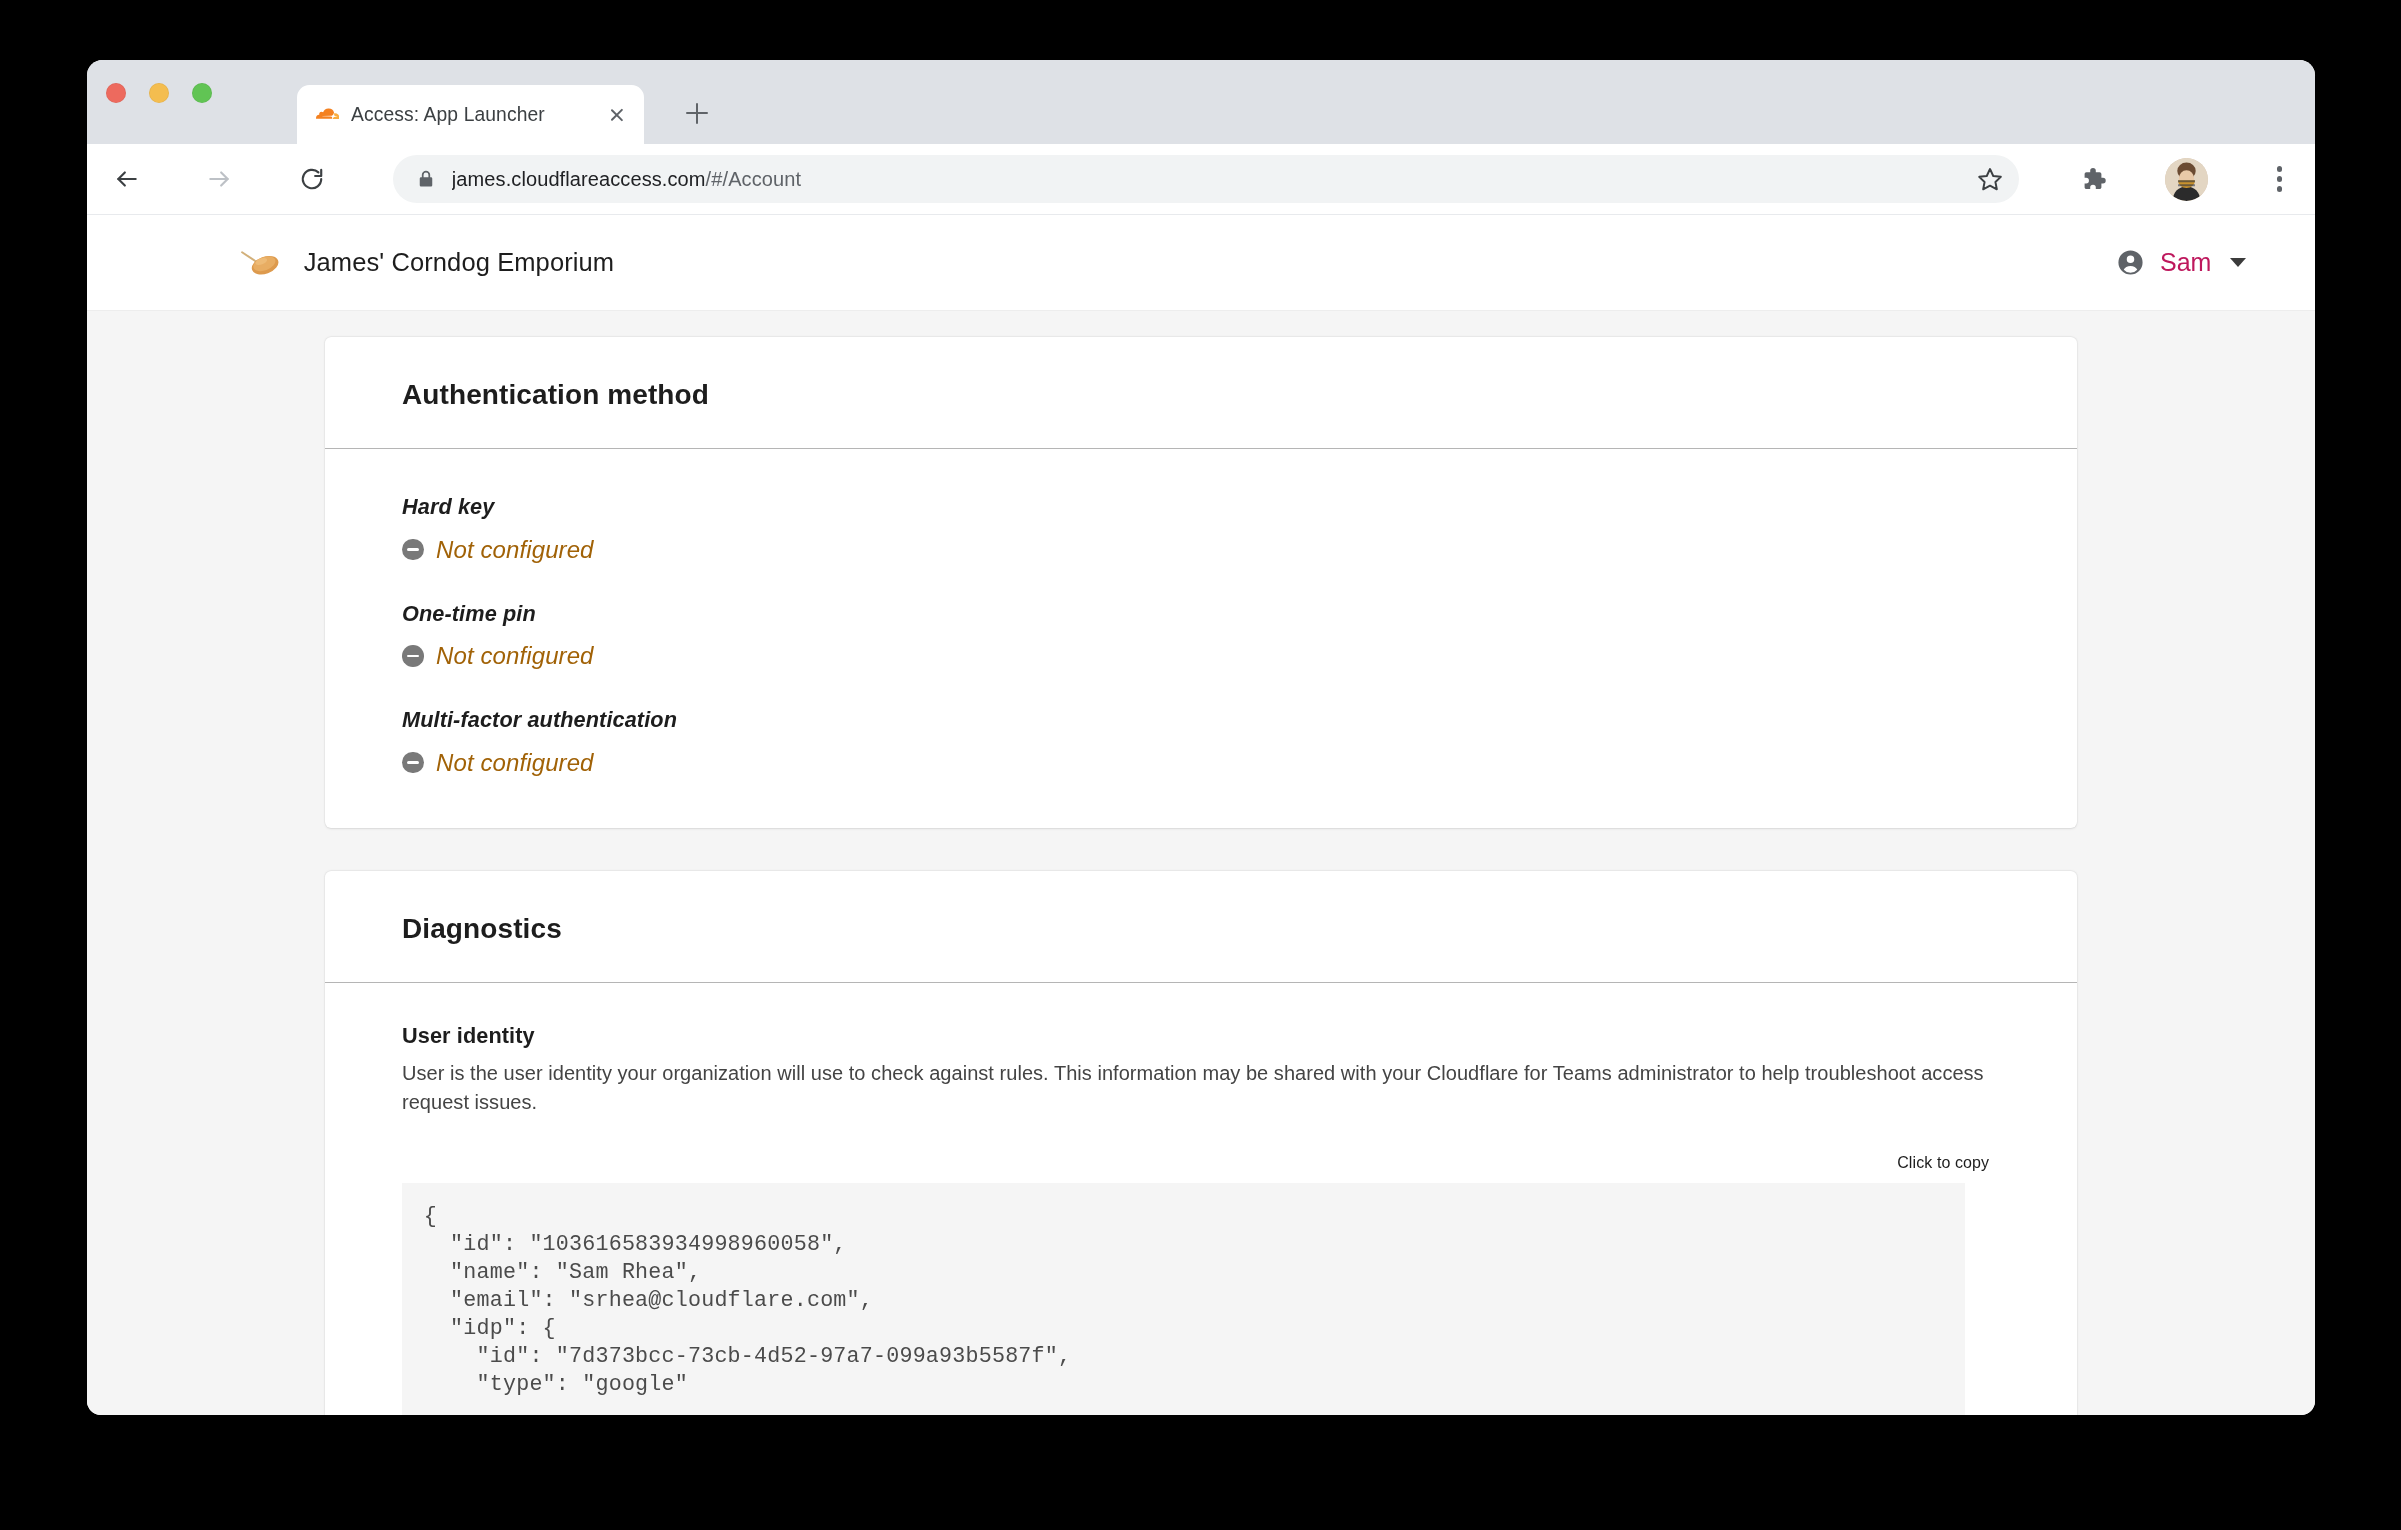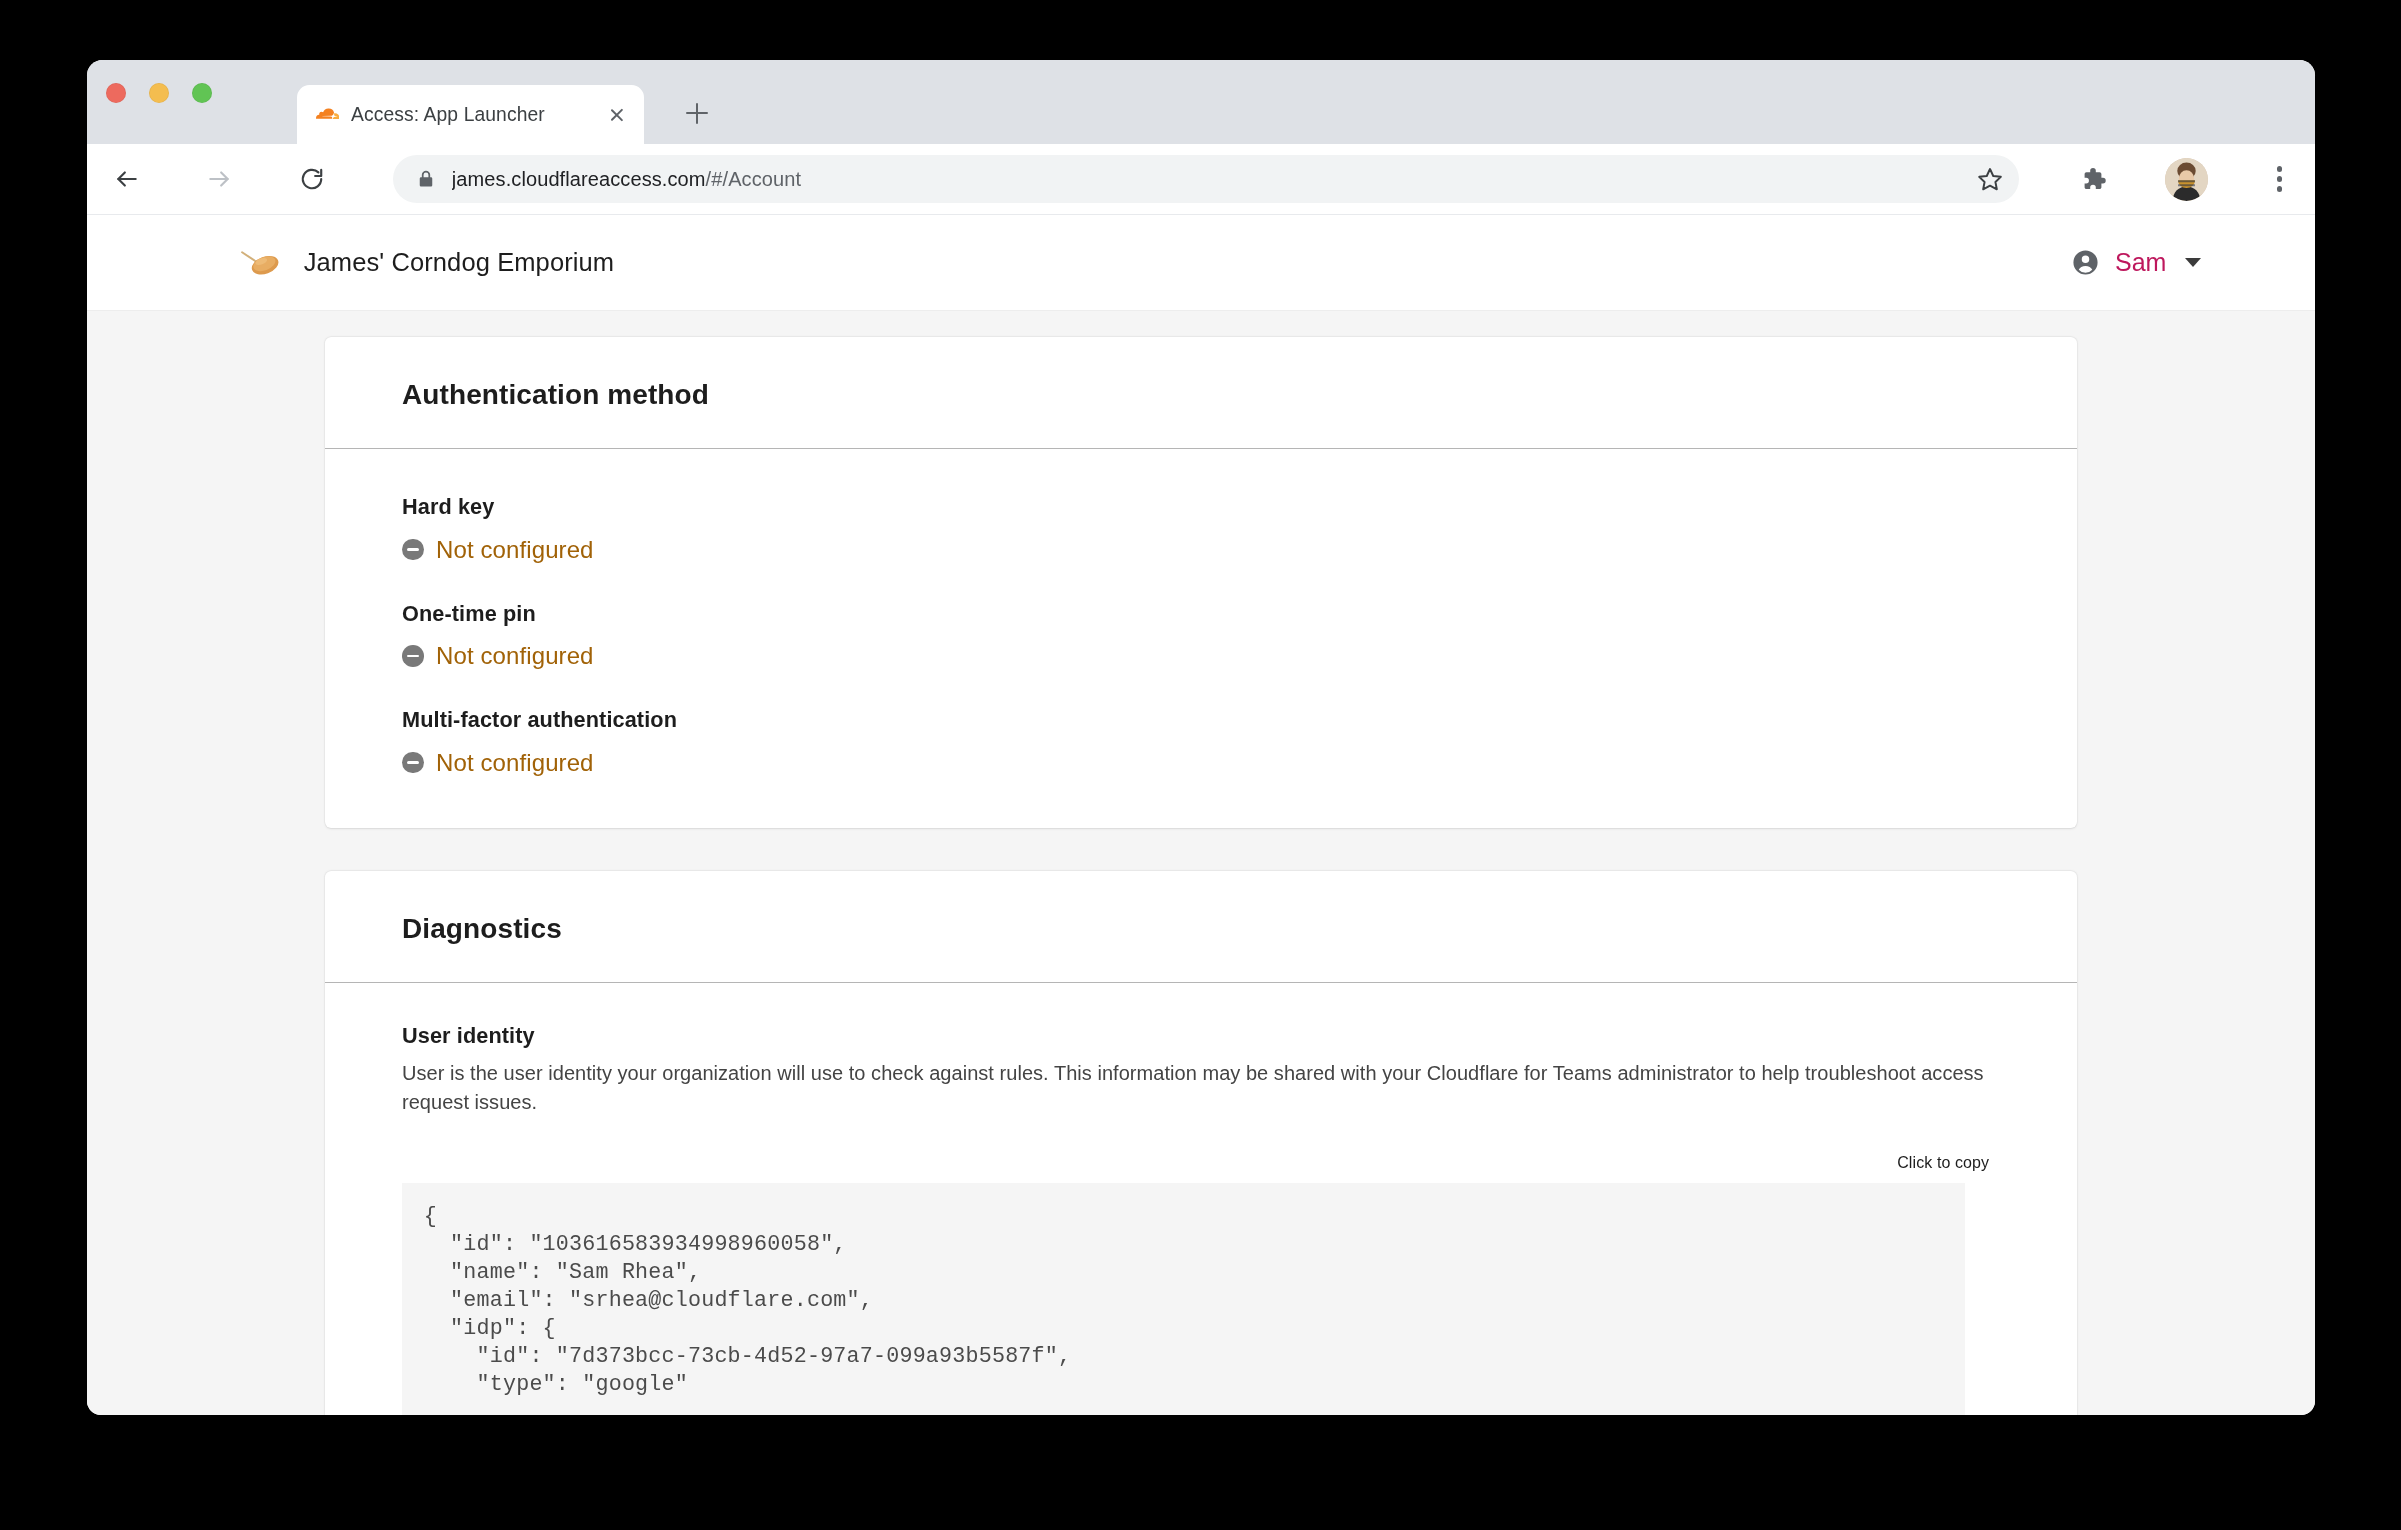--- a/index.html
+++ b/index.html
@@ -232,21 +232,21 @@
     overflow: hidden;
     position: relative;
   }
 
   .app-header {
     height: 96px;
     background: #ffffff;
     display: flex;
     align-items: center;
     justify-content: space-between;
-    padding: 0 114px 0 152px;
+    padding: 0 69px 0 152px;
     box-sizing: border-box;
     border-bottom: 0.8px solid #ededed;
   }
   .brand {
     display: flex;
     align-items: center;
     gap: 21.7px;
   }
   .brand-logo {
     width: 43px;
@@ -296,20 +296,21 @@
     border-bottom: 1.5px solid #b5b5b5;
   }
   .card-title {
     font-size: 28px;
     font-weight: bold;
     color: #1d1d1d;
     letter-spacing: 0.1px;
   }
   .card-body {
     padding: 45px 77px 51px 77px;
+    font-style: italic;
   }
 
   .auth-group { margin-bottom: 37px; }
   .auth-group:last-child { margin-bottom: 0; }
   .auth-label {
     font-size: 21.7px;
     font-weight: bold;
     color: #1d1d1d;
     margin-bottom: 15.5px;
     letter-spacing: 0.1px;

